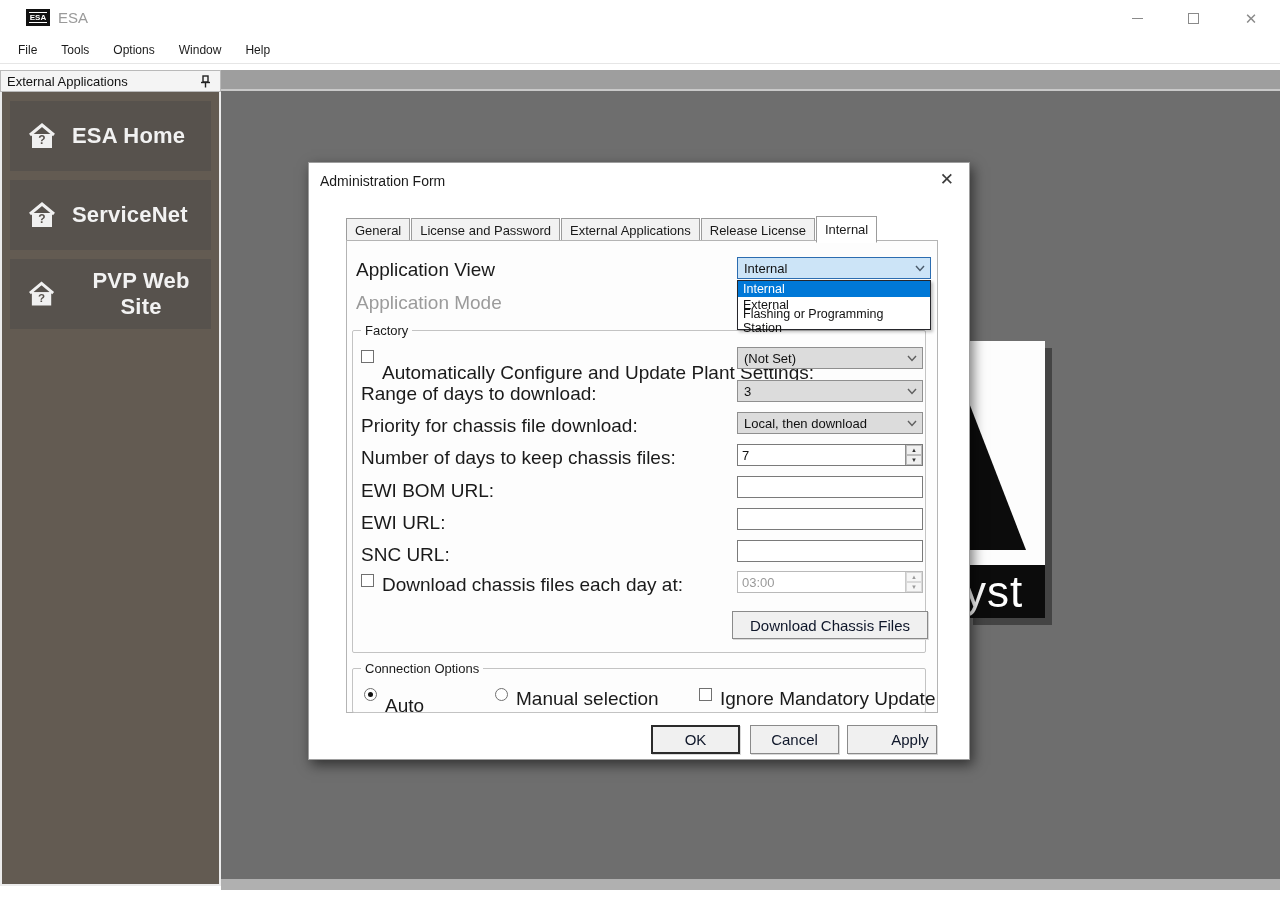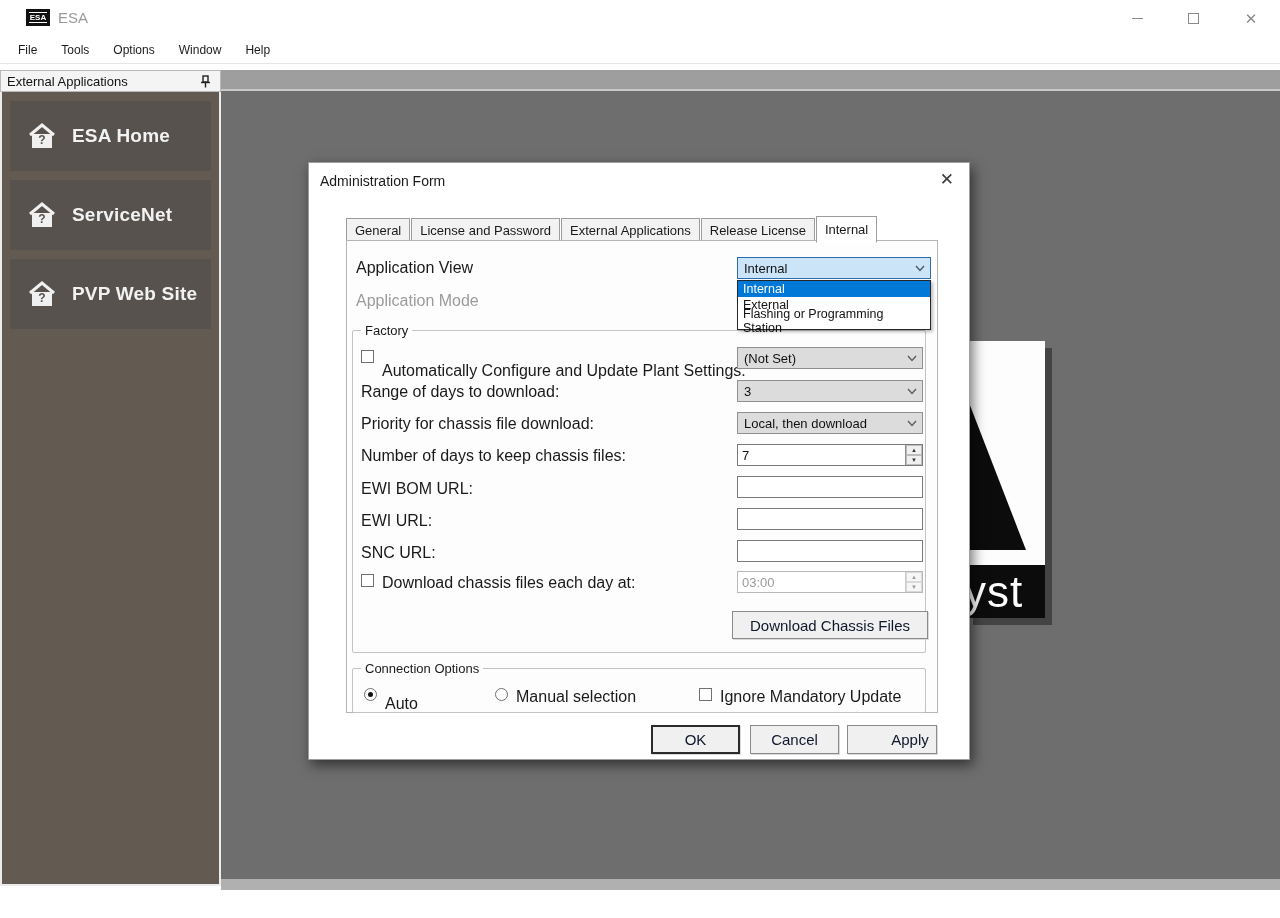--- a/index.html
+++ b/index.html
@@ -28,21 +28,21 @@
   .dock { position:absolute; left:0; top:70px; width:221px; height:816px; }
   .dock-header { position:absolute; left:0; top:0; width:221px; height:22px; background:#f4f4f4;
                  border:1px solid #b9b9b9; display:flex; align-items:center; padding:0 6px; }
   .dock-header-label { font-size:13px; color:#111; flex:1; }
   .pin-btn { width:18px; height:18px; display:flex; align-items:center; justify-content:center; }
   .dock-body { position:absolute; left:0; top:22px; width:221px; height:794px; background:#635b52;
                border:2px solid #ececec; border-top:none; padding:9px 8px; }
   .dock-btn { width:100%; height:70px; background:#57524d; border:none; display:flex; align-items:center;
               padding-left:18px; margin-bottom:9px; cursor:pointer; }
   .dock-btn .home-ico { margin-right:16px; }
-  .dock-btn-label { font-size:19px; font-weight:bold; color:#f2f2f2; letter-spacing:0.2px;text-align:center; }
+  .dock-btn-label { font-size:22px; font-weight:bold; color:#f2f2f2; letter-spacing:0.2px;text-align:center; }
 
   
   .mdi { position:absolute; left:221px; top:70px; width:1059px; height:820px; background:#6e6e6e; }
   .mdi-top { position:absolute; left:0; top:0; width:100%; height:21px; background:#9e9e9e; border-bottom:2px solid #c9c9c9; }
   .mdi-bottom { position:absolute; left:0; bottom:0; width:100%; height:11px; background:#b0b0b0; }
 
   
   .logo { position:absolute; left:966px; top:341px; width:79px; height:277px; box-shadow:7px 7px 0 0 rgba(35,35,35,0.55); }
   .logo-white { position:absolute; left:0; top:0; width:100%; height:224px; background:#fdfdfd; }
   .logo-tri { position:absolute; left:0; top:54px; width:60px; height:155px; background:#0c0c0c;
@@ -67,21 +67,21 @@
 
   .tabstrip { position:absolute; left:37px; top:53px; display:flex; align-items:flex-end; }
   .tab { height:24px; background:#f2f2f2; border:1px solid #9c9c9c; border-bottom:none; margin-right:1px;
          display:flex; align-items:center; padding:0 8px; font-size:13px; color:#1a1a1a; cursor:pointer; }
   .tab.selected { height:27px; background:#fff; position:relative; z-index:6; border-bottom:1px solid #fff;
                   margin-bottom:-1px; }
 
   .tab-panel { position:absolute; left:37px; top:77px; width:592px; height:473px; background:#fdfdfd;
                border:1px solid #b4b4b4; }
 
-  .lbl { position:absolute; font-size:16px; color:#1a1a1a; white-space:nowrap; }
+  .lbl { position:absolute; font-size:19px; color:#1a1a1a; white-space:nowrap; }
   .lbl.dim { color:#9b9b9b; }
 
   fieldset.grp { position:absolute; border:1px solid #c3c3c3; border-radius:2px; background:transparent; }
   fieldset.grp legend { font-size:13px; color:#1a1a1a; margin-left:8px; padding:0 4px; }
 
   .combo { position:absolute; height:22px; background:#dcdcdc; border:1px solid #8f8f8f;
            display:flex; align-items:center; padding:0 6px; font-size:13px; color:#111; cursor:pointer; }
   .combo.focused { background:#cce4f7; border:1px solid #2b6cb0; }
   .combo .chev { position:absolute; right:5px; top:7px; }
 

